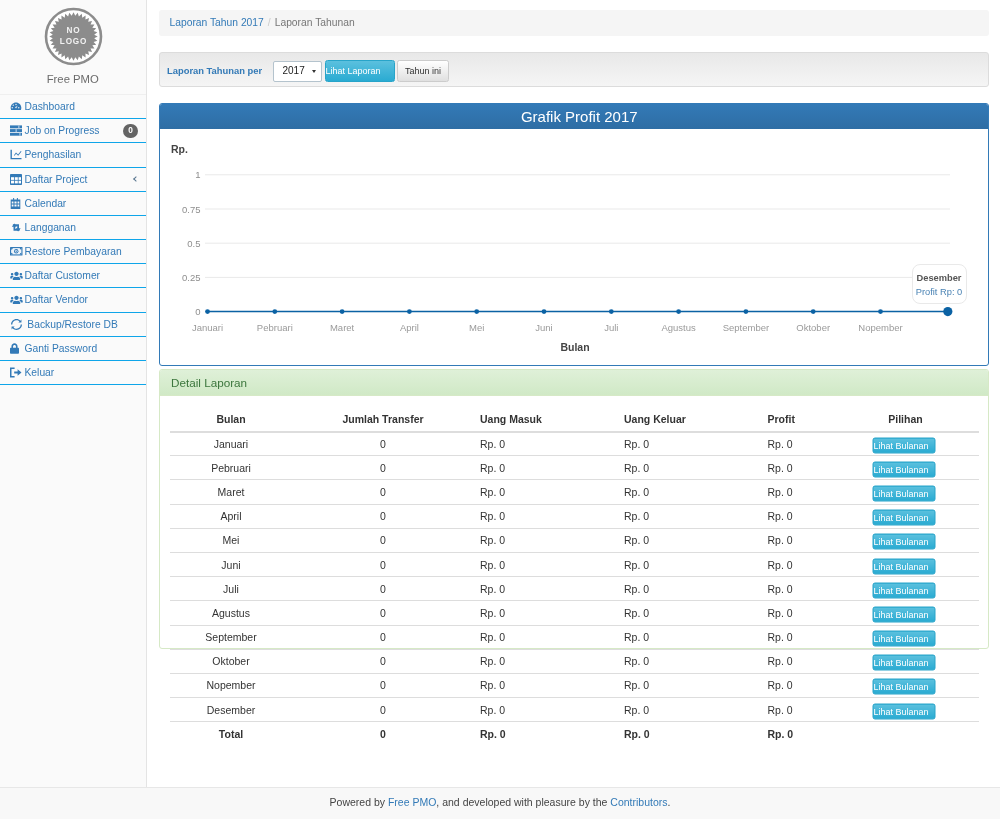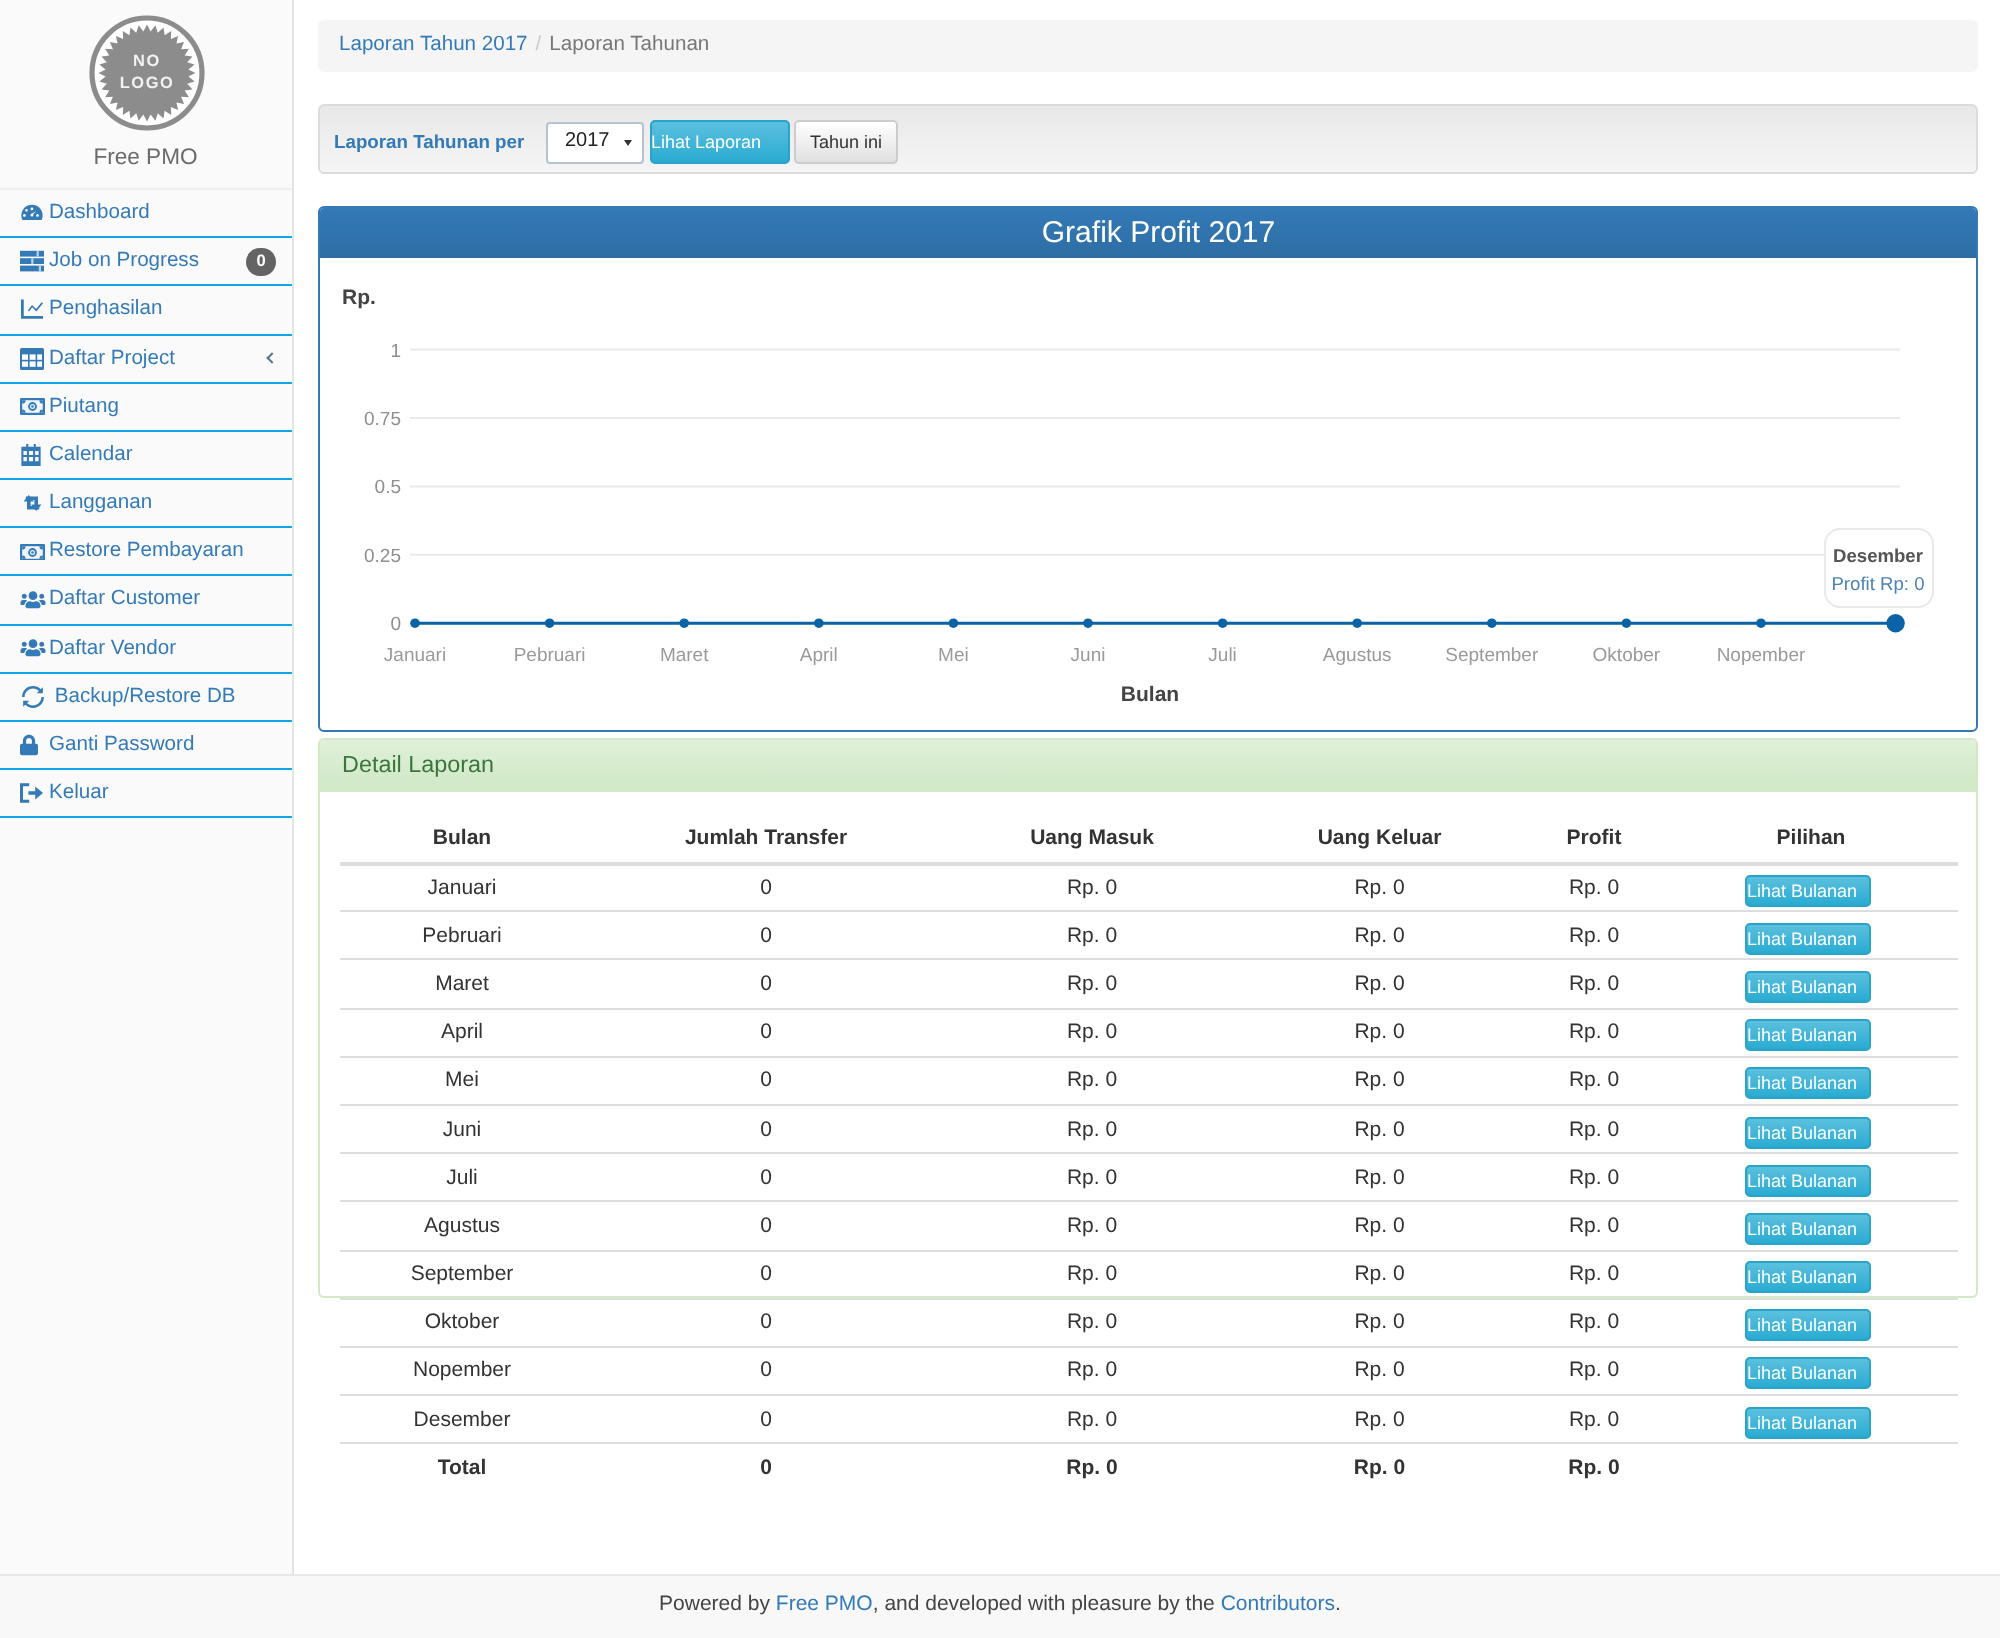--- a/index.html
+++ b/index.html
@@ -44,21 +44,21 @@
 .tooltip { position:absolute; left:752px; top:160px; width:55px; height:40px; background:#fff; border:1.5px solid #e9e9e9; border-radius:8px; text-align:center; font-size:9.3px; padding-top:7px; }
 .tooltip .t1 { font-weight:bold; color:#555; line-height:12px; }
 .tooltip .t2 { color:#4a83b4; margin-top:1.5px; line-height:12px; }
 
 
 .tbl { position:absolute; left:10.5px; top:36.5px; border-collapse:collapse; table-layout:fixed; width:808.5px; font-size:10.5px; color:#333; }
 .tbl th { font-weight:bold; border-bottom:2px solid #ddd; height:25px; padding:0 6px; }
 .tbl td { border-top:1px solid #ddd; height:24.2px; padding:0 6px; }
 .tbl th:first-child, .tbl td:first-child { text-align:center; }
 .tbl .c { text-align:center; }
-.tbl .r { text-align:center; }
+.tbl .r { text-align:left; }
 .tbl tr.total td { font-weight:bold; }
 .btn-xs { display:inline-block; width:63px; height:16px; font-size:9px; line-height:14px; text-align:left; transform:translate(-1.5px,1.5px); }
 
 
 .footer { position:absolute; left:0; top:786.5px; width:1000px; height:32.5px; background:#f8f8f8; border-top:1px solid #e7e7e7; text-align:center; font-size:10.5px; color:#444; line-height:29px; }
 .footer a { color:#337ab7; text-decoration:none; }
 svg.ic { display:block; }
 </style>
 </head>
 <body>
@@ -117,33 +117,20 @@
                 <rect x="4.8" y="3.2" width="3" height="2.7"></rect>
                 <rect x="8.6" y="3.2" width="2.4" height="2.7"></rect>
                 <rect x="1" y="6.7" width="3" height="2.7"></rect>
                 <rect x="4.8" y="6.7" width="3" height="2.7"></rect>
                 <rect x="8.6" y="6.7" width="2.4" height="2.7"></rect>
               </g>
             </svg>
           </span>
           <span class="mt">Daftar Project</span>
           <span class="chev"></span>
-        </li>
-      <li>
-          <span class="mi">
-            <svg class="ic" width="12.5" height="8.5" viewBox="0 0 12.5 8.5">
-              <rect x="0" y="0" width="12.5" height="8.5" rx="0.6" fill="#337ab7"></rect>
-              <rect x="1.1" y="1.1" width="10.3" height="6.3" fill="#eef4fa"></rect>
-              <circle cx="6.25" cy="4.25" r="2.2" fill="#337ab7"></circle>
-              <circle cx="6.25" cy="4.25" r="1.25" fill="#eef4fa"></circle>
-              <circle cx="6.25" cy="4.25" r="0.65" fill="#337ab7"></circle>
-              <path d="M1.1 1.1h1.7a1.7 1.7 0 0 1-1.7 1.7zM11.4 1.1v1.7a1.7 1.7 0 0 1-1.7-1.7zM1.1 7.4V5.7a1.7 1.7 0 0 1 1.7 1.7zM11.4 7.4H9.7a1.7 1.7 0 0 1 1.7-1.7z" fill="#337ab7"></path>
-            </svg>
-          </span>
-          <span class="mt">Piutang</span>
         </li>
       <li>
           <span class="mi">
             <svg class="ic" width="11" height="11" viewBox="0 0 448 512">
               <path fill="#337ab7" d="M112 0h48v64h128V0h48v64h112v448H0V64h112V0zM48 160v96h80v-96H48zm128 0v96h96v-96h-96zm144 0v96h80v-96h-80zM48 304v96h80v-96H48zm128 0v96h96v-96h-96zm144 0v96h80v-96h-80z" fill-rule="evenodd"></path>
             </svg>
           </span>
           <span class="mt">Calendar</span>
         </li>
       <li>

